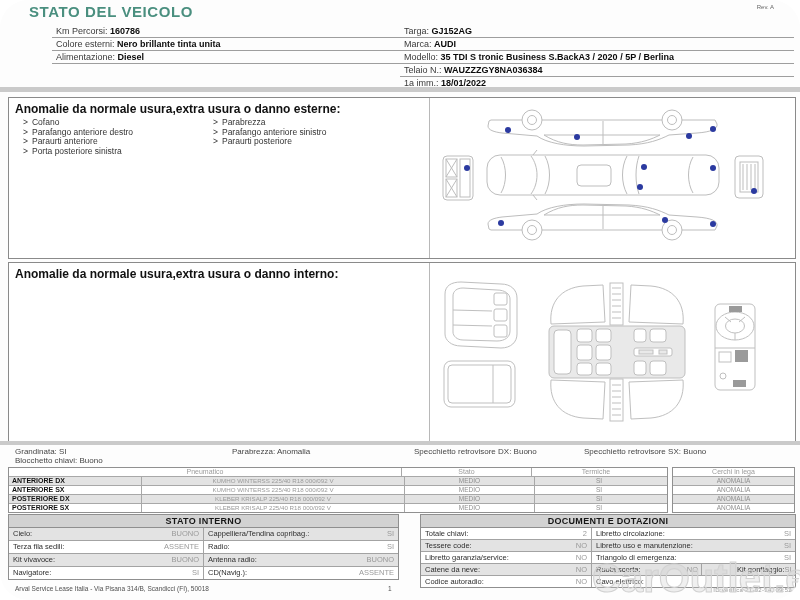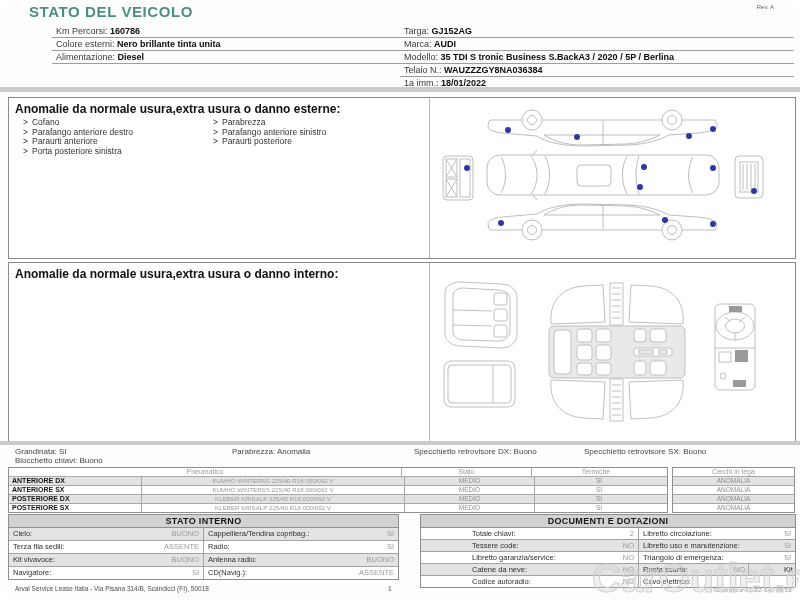--- a/index.html
+++ b/index.html
@@ -50,21 +50,21 @@
   .ititle{height:12px;line-height:12px;text-align:center;font-weight:bold;font-size:9px;
           background:#d2d2d2;border-bottom:1px solid #8f8f8f;color:#161616;letter-spacing:.3px;}
   .irow{display:flex;height:12px;line-height:12px;border-bottom:1px solid #a3a3a3;font-size:7.5px;}
   .irow:last-child{border-bottom:none;text-align:center;}
   .irow11{height:11px;line-height:11px;}
   .icell{flex:1;display:flex;justify-content:space-between;padding:0 4px;
          border-right:1px solid #a3a3a3;overflow:hidden;white-space:nowrap;}
   .icell:last-child{border-right:none;}
   .ilabel{color:#2e2e2e;}
   .ivalue{color:#9a9a9a;}
-  .lfix{flex:0 0 162px;margin-left:47px;}
+  .lfix{flex:0 0 162px;}
   .isub{flex:0 0 102px;display:flex;justify-content:space-between;border-right:1px solid #a3a3a3;
         padding-right:3px;margin-right:16px;gap:13px;}
 
   .f-company{position:absolute;left:15px;top:585px;font-size:6.5px;color:#4f4f4f;}
   .f-page{position:absolute;left:388px;top:585px;font-size:6.5px;color:#4f4f4f;}
   .f-id{position:absolute;right:8px;top:587px;font-size:6px;color:#9a9a9a;letter-spacing:.3px;}
   .watermark{position:absolute;left:592px;top:556px;font-size:40px;font-weight:bold;
              color:rgba(205,205,205,0.30);-webkit-text-stroke:1.1px #d2d2d2;z-index:10;pointer-events:none;}
 </style>
 </head>

